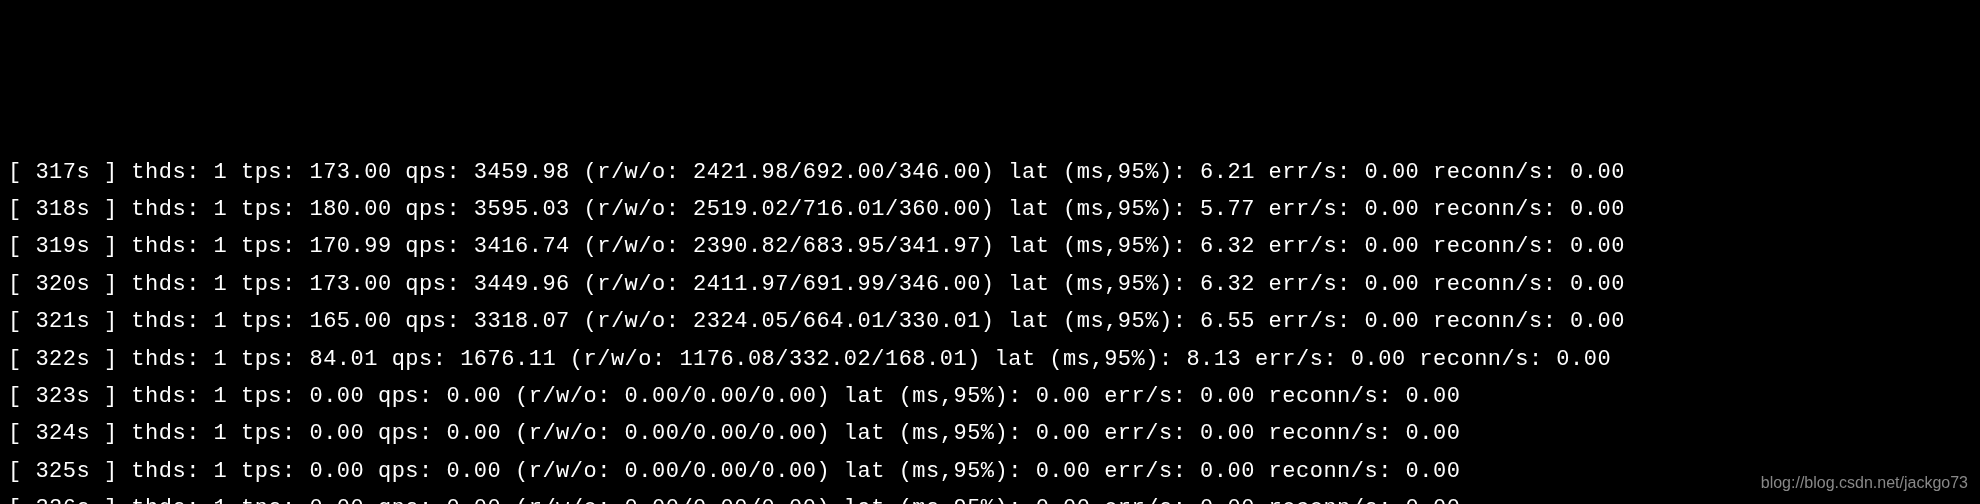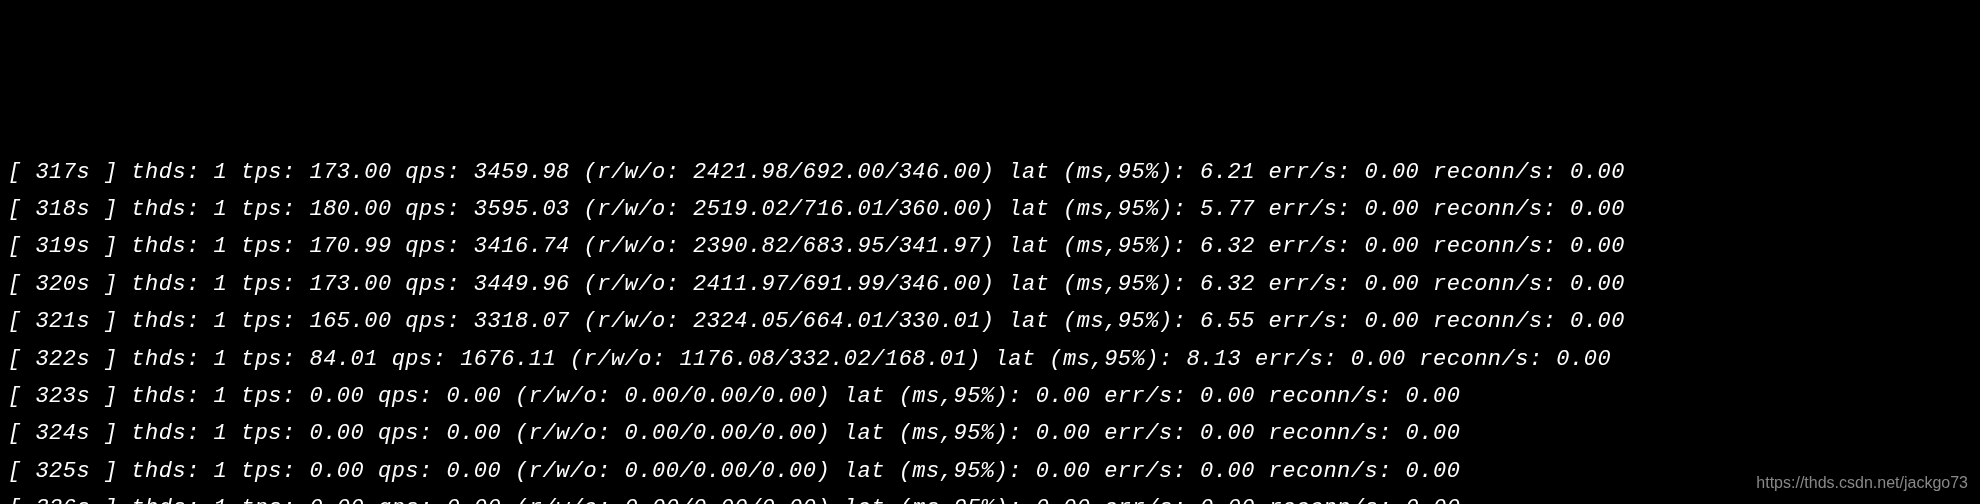--- a/index.html
+++ b/index.html
@@ -16,35 +16,34 @@
       padding: 4px 8px;
       width: 1980px;
       height: 504px;
       overflow: hidden;
       position: relative;
       white-space: pre;
     }
     .terminal-line {
       display: block;
       letter-spacing: 0.5px;
-      font-style: italic;
     }
     .watermark {
       position: absolute;
       bottom: 8px;
       right: 12px;
       color: #888888;
       font-size: 16px;
       font-family: Arial, sans-serif;
     }
   </style>
 </head>
 <body>
 
 
 
 <div id="terminal-output"><span class="terminal-line">[ 317s ] thds: 1 tps: 173.00 qps: 3459.98 (r/w/o: 2421.98/692.00/346.00) lat (ms,95%): 6.21 err/s: 0.00 reconn/s: 0.00</span><span class="terminal-line">[ 318s ] thds: 1 tps: 180.00 qps: 3595.03 (r/w/o: 2519.02/716.01/360.00) lat (ms,95%): 5.77 err/s: 0.00 reconn/s: 0.00</span><span class="terminal-line">[ 319s ] thds: 1 tps: 170.99 qps: 3416.74 (r/w/o: 2390.82/683.95/341.97) lat (ms,95%): 6.32 err/s: 0.00 reconn/s: 0.00</span><span class="terminal-line">[ 320s ] thds: 1 tps: 173.00 qps: 3449.96 (r/w/o: 2411.97/691.99/346.00) lat (ms,95%): 6.32 err/s: 0.00 reconn/s: 0.00</span><span class="terminal-line">[ 321s ] thds: 1 tps: 165.00 qps: 3318.07 (r/w/o: 2324.05/664.01/330.01) lat (ms,95%): 6.55 err/s: 0.00 reconn/s: 0.00</span><span class="terminal-line">[ 322s ] thds: 1 tps: 84.01 qps: 1676.11 (r/w/o: 1176.08/332.02/168.01) lat (ms,95%): 8.13 err/s: 0.00 reconn/s: 0.00</span><span class="terminal-line">[ 323s ] thds: 1 tps: 0.00 qps: 0.00 (r/w/o: 0.00/0.00/0.00) lat (ms,95%): 0.00 err/s: 0.00 reconn/s: 0.00</span><span class="terminal-line">[ 324s ] thds: 1 tps: 0.00 qps: 0.00 (r/w/o: 0.00/0.00/0.00) lat (ms,95%): 0.00 err/s: 0.00 reconn/s: 0.00</span><span class="terminal-line">[ 325s ] thds: 1 tps: 0.00 qps: 0.00 (r/w/o: 0.00/0.00/0.00) lat (ms,95%): 0.00 err/s: 0.00 reconn/s: 0.00</span><span class="terminal-line">[ 326s ] thds: 1 tps: 0.00 qps: 0.00 (r/w/o: 0.00/0.00/0.00) lat (ms,95%): 0.00 err/s: 0.00 reconn/s: 0.00</span></div>
 
 
-<div class="watermark">https://thds.csdn.net/jackgo73</div>
+<div class="watermark">blog://blog.csdn.net/jackgo73</div>
 
 
 
 
 </body></html>

